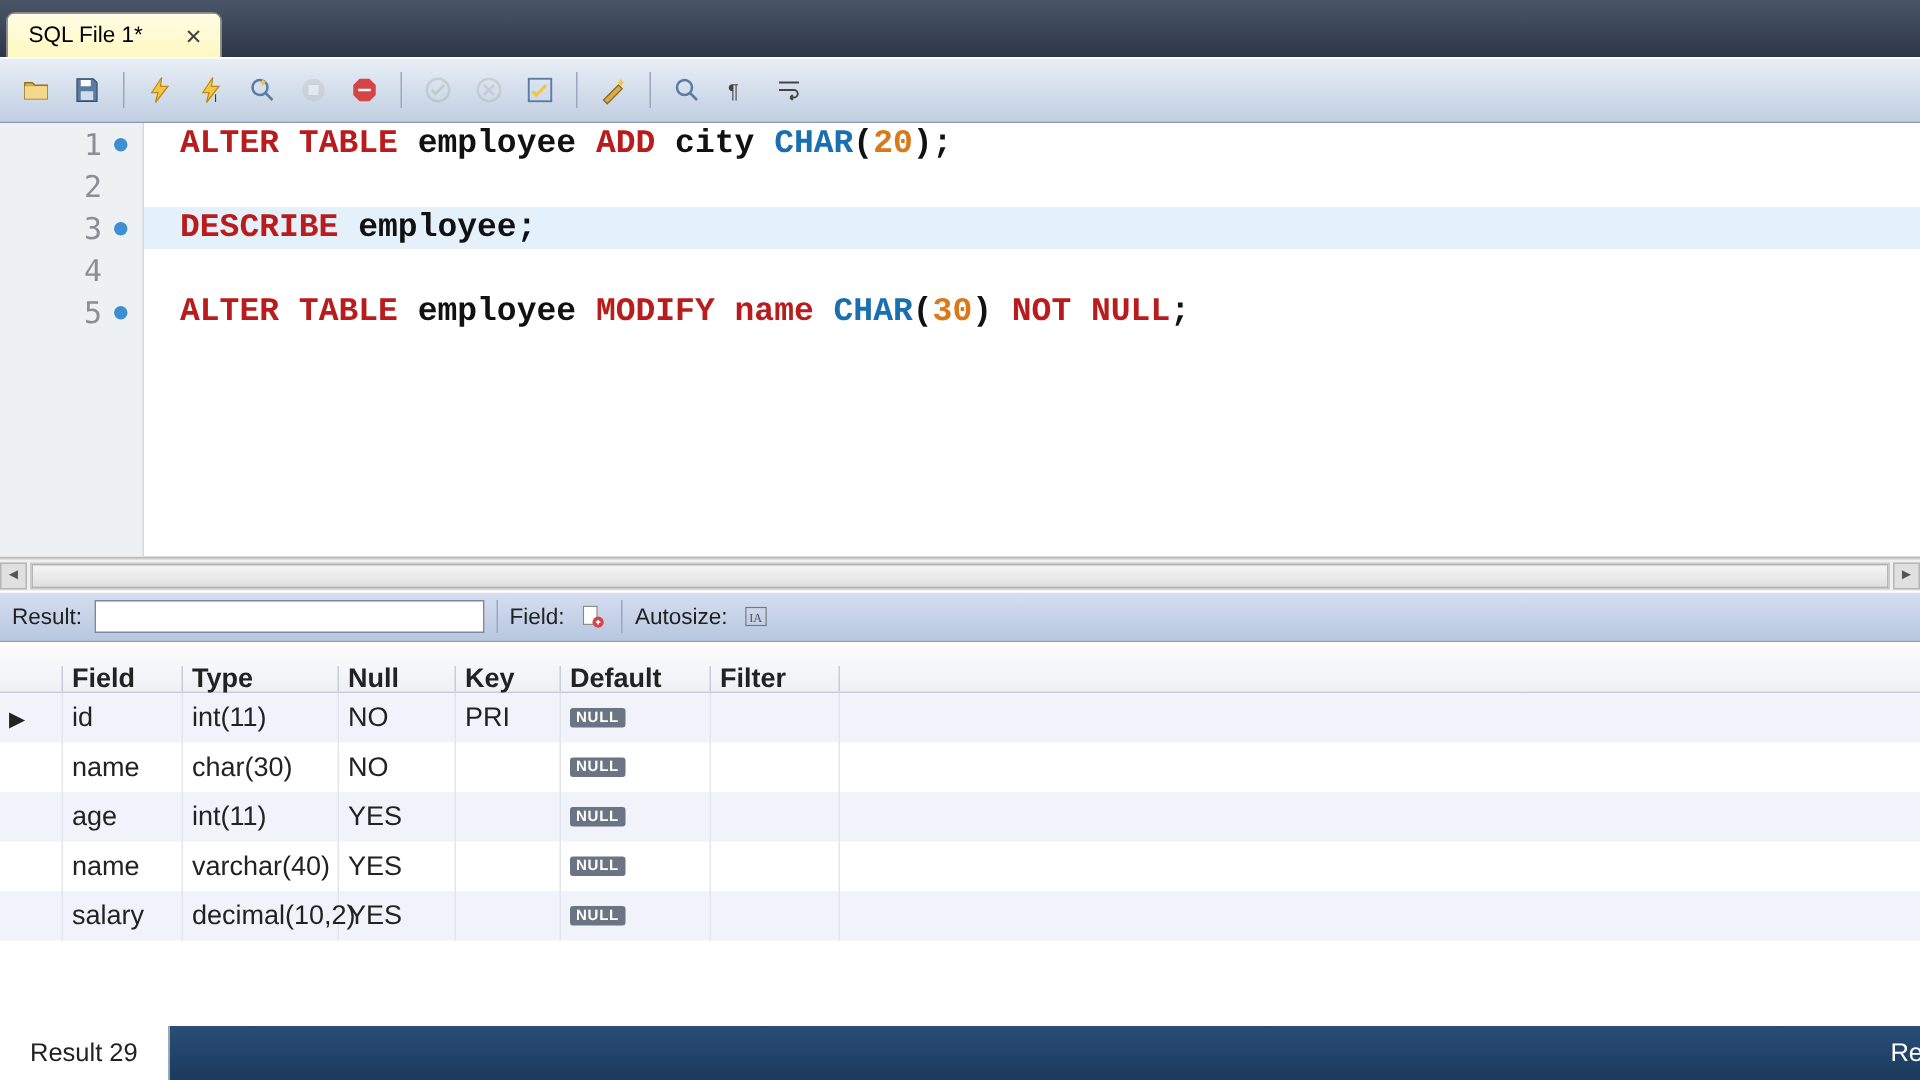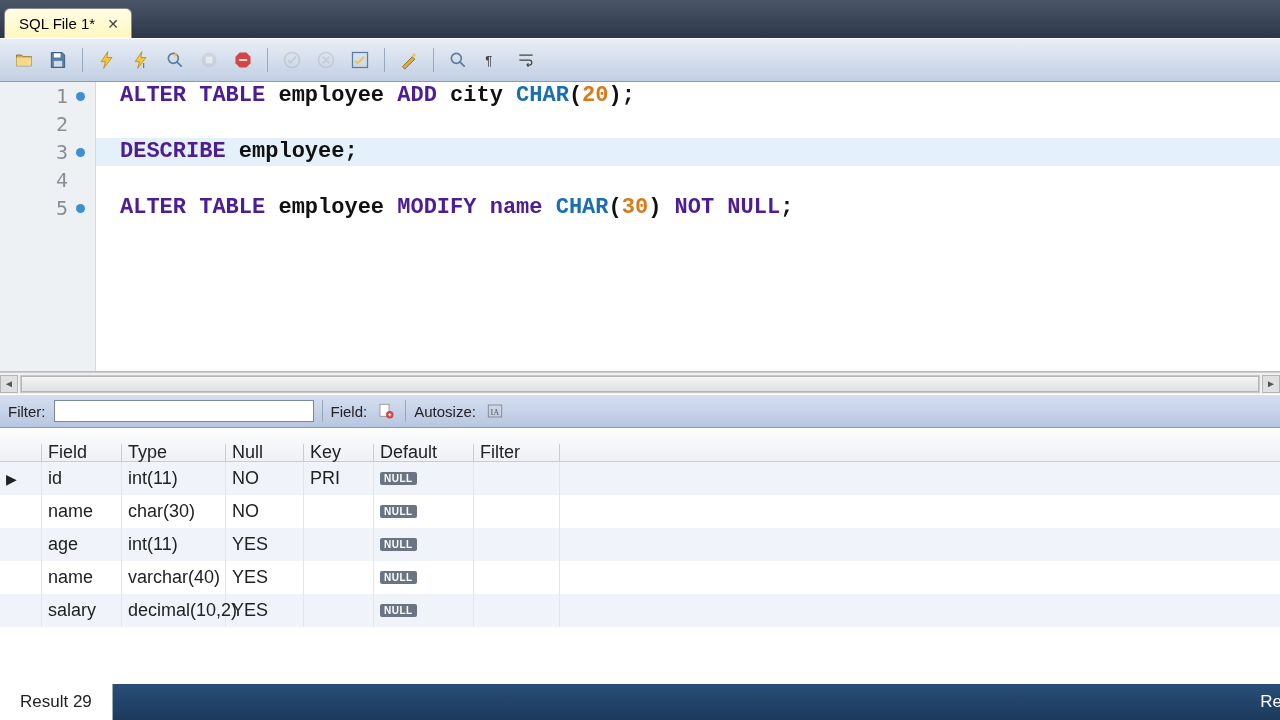--- a/index.html
+++ b/index.html
@@ -1,54 +1,54 @@
 <!DOCTYPE html>
 <html><head>
 <meta charset="utf-8">
 <style>
 * { box-sizing: border-box; margin: 0; padding: 0; }
 body { font-family: "Segoe UI", Tahoma, sans-serif; font-size: 14px; background: #fff; overflow: hidden; width: 1280px; height: 720px; }
 
 .tab-bar { background: linear-gradient(#4a5568,#2d3748); height: 38px; display: flex; align-items: flex-end; padding-left: 4px; }
-.tab { background: linear-gradient(#fffde5,#fff8c0); border: 1px solid #888; border-bottom: none; border-radius: 6px 6px 0 0; padding: 6px 8px 6px 14px; display: flex; align-items: flex-end; gap: 8px; font-size: 15px; }
+.tab { background: linear-gradient(#fffde5,#fff8c0); border: 1px solid #888; border-bottom: none; border-radius: 6px 6px 0 0; padding: 6px 8px 6px 14px; display: flex; align-items: flex-end; gap: 24px; font-size: 15px; }
 .tab-close { font-size: 14px; color: #444; cursor: pointer; padding: 0 4px; }
 
 .toolbar { background: linear-gradient(#e8eef6,#c1cfe2); height: 44px; border-top: 1px solid #fff; border-bottom: 1px solid #8a9ab0; display: flex; align-items: center; padding: 0 10px; gap: 6px; }
 .tb-btn { width: 28px; height: 28px; display: flex; align-items: center; justify-content: center; border-radius: 3px; }
 .tb-sep { width: 1px; height: 24px; background: #9aa8be; margin: 0 4px; }
 .tb-btn svg { width: 20px; height: 20px; }
 .disabled svg { opacity: .35; }
 
 .editor-wrap { display: flex; height: 290px; background: #fff; border-bottom: 1px solid #bbb; }
 .gutter { width: 96px; background: #eef1f4; border-right: 1px solid #d5d9de; font-family: Consolas, monospace; font-size: 20px; color: #8a8f96; }
 .grow { display: flex; align-items: center; justify-content: flex-end; padding-right: 10px; height: 28px; }
 .marker { width: 9px; height: 9px; border-radius: 50%; background: #3d8fd1; margin-left: 8px; }
 .code { flex: 1; font-family: Consolas, "Courier New", monospace; font-size: 22px; font-weight: bold; padding-top: 0; line-height: 28px; white-space: pre; }
 .code-line { height: 28px; padding-left: 24px; }
 .hl-line { background: #e5f1fa; }
-.kw { color: #4c1d95; }
+.kw { color: #b91c1c; }
 .dt { color: #1a6fb0; }
 .num { color: #d97a1a; }
 .ident { color: #111; }
 .pun { color: #111; }
 
 .hscroll { height: 22px; background: #f0f0f0; border-top:1px solid #ccc; display:flex; align-items:center; }
 .hscroll-left, .hscroll-right { width:18px; height:18px; background:#e0e0e0; border:1px solid #b5b5b5; display:flex; align-items:center; justify-content:center; font-size:10px; color:#555; }
 .hscroll-track { flex:1; height:18px; background:#f8f8f8; border:1px solid #c8c8c8; margin:0 2px; position:relative; }
 .hscroll-thumb { position:absolute; left:0; top:0; bottom:0; width:100%; background: linear-gradient(#f5f5f5,#e0e0e0); border:1px solid #b5b5b5; }
 
 .filter-bar { background: linear-gradient(#d6dff0,#b7c6e0); height: 34px; border-top:1px solid #fff; border-bottom:1px solid #8c9bb3; display:flex; align-items:center; padding:0 8px; gap:8px; font-size:15px; }
 .filter-bar label { color:#222; }
 .filter-input { width: 260px; height:22px; border:1px solid #7a88a0; background:#fff; padding:0 4px; }
 .fbar-sep { width:1px; height:22px; background:#9aa8be; }
 .fbar-btn { width:22px; height:22px; display:flex; align-items:center; justify-content:center;font-family:Liberation Serif, serif; }
 
 .grid { font-size: 18px; }
 .ghead { display:flex; background: linear-gradient(#fdfdfe,#eef0f4); border-bottom:1px solid #c7cdd6; height:34px; }
-.ghead .gc { border-right:1px solid #c7cdd6; display:flex; align-items:center; padding:0 6px; font-weight:normal; color:#222;margin-top:16px; }
+.ghead .gc { border-right:1px solid #c7cdd6; display:flex; align-items:center; padding:0 6px; font-weight:bold; color:#222;margin-top:16px; }
 .gcol-sel { width:42px; }
 .gcol-field { width:80px; }
 .gcol-type { width:104px; }
 .gcol-null { width:78px; }
 .gcol-key { width:70px; }
 .gcol-default { width:100px; }
 .gcol-extra { width:86px; }
 .grow2 { display:flex; height:33px; align-items:center; }
 .grow2 .gc { border-right:1px solid #e2e6ec; display:flex; align-items:center; padding:0 6px; height:100%; color:#222; }
 .grow2.alt { background:#f0f4fa; }
@@ -187,21 +187,21 @@
 
 <div class="hscroll">
   <div class="hscroll-left">◄</div>
   <div class="hscroll-track">
       <div class="hscroll-thumb"></div>
     </div>
   <div class="hscroll-right">►</div>
 </div>
 
 <div class="filter-bar">
-  <label>Filter:</label>
+  <label>Result:</label>
   <input class="filter-input" style="">
   <div class="fbar-sep"></div>
   <label>Field:</label>
   <div class="fbar-btn">
       <svg width="18" height="18" viewBox="0 0 24 24">
         <rect x="4" y="3" width="12" height="16" fill="#fff" stroke="#888"></rect>
         <circle cx="17" cy="17" r="5" fill="#d64545"></circle>
         <path d="M15 17h4M17 15v4" stroke="#fff" stroke-width="1.5"></path>
       </svg>
     </div>

